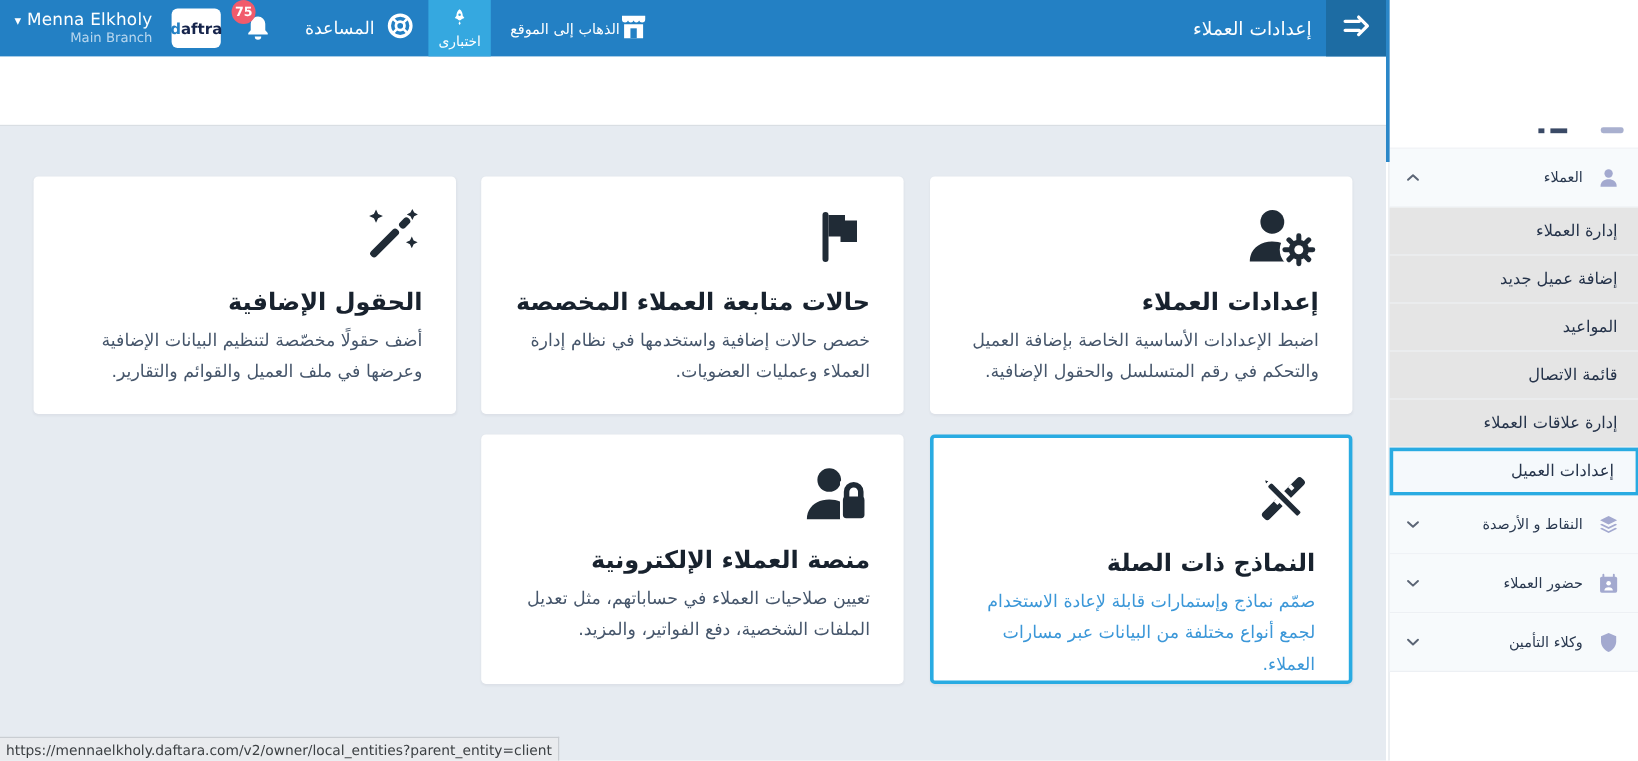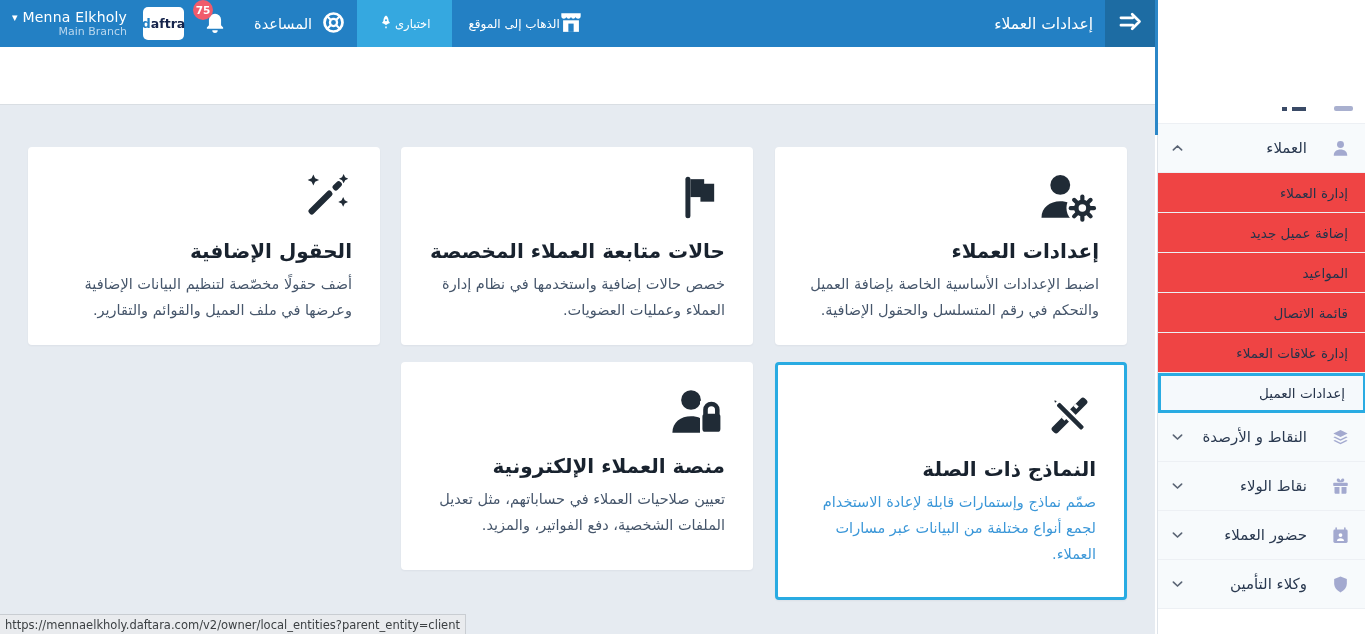--- a/index.html
+++ b/index.html
@@ -15,51 +15,51 @@
   .user-text{text-align:right;line-height:1.2;direction:ltr}
   .user-name{font-size:14px;font-weight:normal;letter-spacing:.2px}
   .user-branch{font-size:11px;color:#b9d7ee}
   .logo{background:#fff;border-radius:5px;width:41px;height:33px;display:flex;align-items:center;
     justify-content:center;color:#16244b;font-weight:bold;font-size:12.5px;margin:0 8px;cursor:pointer}
   .logo b{color:#2380c4}
   .bell-wrap{position:relative;margin:0 14px 0 10px;cursor:pointer;display:flex;align-items:flex-end}
   .badge{position:absolute;top:-9px;left:-9px;background:#f15b6c;color:#fff;font-size:10.5px;
     border-radius:50%;width:20px;height:20px;display:flex;align-items:center;justify-content:center;font-weight:bold}
   .help{display:flex;align-items:center;gap:10px;margin:0 12px;font-size:14.5px;cursor:pointer}
-  .trial-tab{height:47px;background:#35a8e0;display:flex;align-items:center;
-    justify-content:center;padding:0 22px;font-size:11.5px;gap:2px;cursor:pointer;min-width:36px}
+  .trial-tab{height:47px;background:#35a8e0;display:flex;flex-direction:column;align-items:center;
+    justify-content:center;padding:0 8px;font-size:11.5px;gap:2px;cursor:pointer;min-width:36px}
   .goto{display:flex;align-items:center;margin:0 16px;font-size:12px;cursor:pointer}
   .spacer{flex:1}
   .page-title{font-size:15.5px;margin:0 12px;direction:rtl}
   .toggle{width:50px;height:47px;background:#1d6ca3;display:flex;align-items:center;justify-content:center;cursor:pointer}
   
   .subheader{position:absolute;left:0;top:47px;width:1155px;height:57px;background:#fff;border-bottom:1px solid #d9dee3}
   .main{position:absolute;left:0;top:105px;width:1155px;height:529px;background:#e6ebf1}
   
   .card{position:absolute;width:352px;background:#fff;border-radius:4px;padding:24px 28px;
     box-sizing:border-box;direction:rtl;text-align:right;cursor:pointer;box-shadow:0 1px 2px rgba(30,40,60,.05)}
   .card .icn{height:58px;display:flex;justify-content:flex-start;align-items:flex-start;color:#202b36;margin-bottom:10px}
   .card h3{margin:0 0 9px;font-size:20px;color:#18222e;font-weight:bold}
   .card p{margin:0;font-size:14.5px;color:#46566b;line-height:1.78}
   #card-client-settings{left:775px;top:147px;height:198px}
   #card-followup-statuses{left:401px;top:147px;height:198px}
   #card-custom-fields{left:28px;top:147px;height:198px}
-  #card-related-forms{left:775px;top:362px;height:238px;border:3px solid #29abe2}
+  #card-related-forms{left:775px;top:362px;height:208px;border:3px solid #29abe2}
   #card-related-forms p{color:#3b97d8}
   #card-client-portal{left:401px;top:362px;height:208px}
   
   .sidebar{position:absolute;left:1157px;top:0;width:208px;height:634px;background:#fff;border-left:1px solid #dfe4ea}
   .scroll-thumb{position:absolute;left:1155px;top:0;width:3px;height:135px;background:#2b87c8;z-index:6}
   .menu{position:absolute;top:123px;left:0;right:0;border-top:1px solid #edf0f4}
   .s-item{display:flex;align-items:center;direction:ltr;border-bottom:1px solid #edf0f4;
-    box-sizing:border-box;cursor:pointer;background:#ef4444}
+    box-sizing:border-box;cursor:pointer;background:#e5e5e5}
   .s-item.parent{height:49px;background:#f7fafc;padding:0 16px 0 14px}
   .s-item.sub{height:40px;padding:0 18px;justify-content:flex-end;font-size:13.5px;color:#25334a}
   .s-item .s-label{text-align:right;direction:rtl}
-  .s-item.parent .s-label{flex:1;font-size:15px;color:#2a3950;margin:0 23px 0 0}
+  .s-item.parent .s-label{flex:1;font-size:12px;color:#2a3950;margin:0 11px 0 0}
   .s-icon{color:#a3a9cf;display:flex;width:20px;justify-content:center;align-items:center}
   .chev{color:#5b6575;display:flex;width:14px}
   .s-item.sub.active{border:3px solid #29abe2;background:#f5f9fc}
   .sliver-icon{position:absolute;top:106px;right:13px;width:19px;height:5px;background:#a9b0cf;border-radius:2px}
   .sliver-text{position:absolute;top:107px;right:60px;width:14px;height:4px;background:#3a4a66}
   .sliver-text2{position:absolute;top:107px;right:79px;width:5px;height:4px;background:#3a4a66}
   
   .statusbar{position:absolute;left:0;bottom:0;height:19px;background:#e9ebee;border:1px solid #c9cdd2;
     border-left:none;border-bottom:none;display:flex;align-items:center;padding:0 5px;
     font-size:11.5px;color:#3c4043;direction:ltr;white-space:nowrap}
@@ -266,35 +266,20 @@
             <path d="M5 15 3 16l9 4.5L21 16l-2-1-7 3.5z"></path>
           </svg>
         </span>
       </div>
       <div class="s-item parent">
         <span class="chev">
           <svg viewBox="0 0 12 8" width="11" height="8" fill="none" stroke="currentColor" stroke-width="1.8" stroke-linecap="round" stroke-linejoin="round">
             <path d="M1.5 2 6 6.2 10.5 2"></path>
           </svg>
         </span>
-        <span class="s-label">نقاط الولاء</span>
-        <span class="s-icon">
-          <svg viewBox="0 0 24 24" width="19" height="19" fill="currentColor">
-            <path d="M12 6.6c-1.8 0-4.8-.5-4.8-2.6a2 2 0 0 1 3.7-1.1L12 4.6l1.1-1.7a2 2 0 0 1 3.7 1.1c0 2.1-3 2.6-4.8 2.6z"></path>
-            <rect x="2.8" y="7.4" width="18.4" height="4" rx="1"></rect>
-            <path d="M4.4 12.6h6.3V21H5.4a1 1 0 0 1-1-1zM13.3 12.6h6.3V20a1 1 0 0 1-1 1h-5.3z"></path>
-          </svg>
-        </span>
-      </div>
-      <div class="s-item parent">
-        <span class="chev">
-          <svg viewBox="0 0 12 8" width="11" height="8" fill="none" stroke="currentColor" stroke-width="1.8" stroke-linecap="round" stroke-linejoin="round">
-            <path d="M1.5 2 6 6.2 10.5 2"></path>
-          </svg>
-        </span>
         <span class="s-label">حضور العملاء</span>
         <span class="s-icon">
           <svg viewBox="0 0 24 24" width="19" height="19">
             <path d="M6.5 2.5v2.2M17.5 2.5v2.2" stroke="currentColor" stroke-width="2" stroke-linecap="round"></path>
             <rect x="3" y="4.5" width="18" height="17" rx="1.8" fill="currentColor"></rect>
             <circle cx="12" cy="11.5" r="2.4" fill="#fff"></circle>
             <path d="M7.5 19c0-2.3 2-3.5 4.5-3.5s4.5 1.2 4.5 3.5z" fill="#fff"></path>
           </svg>
         </span>
       </div>

